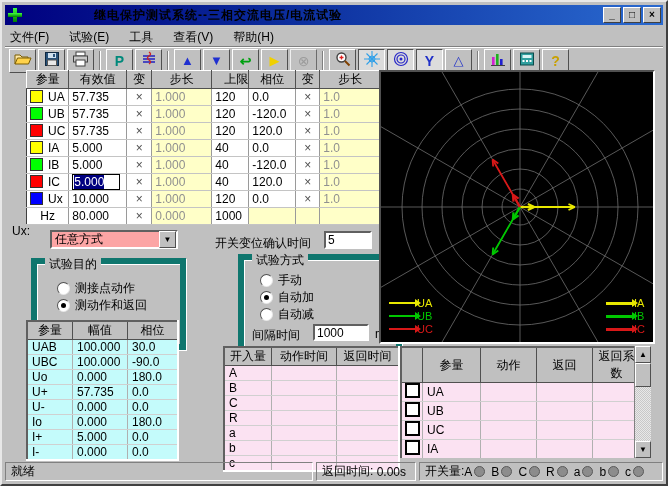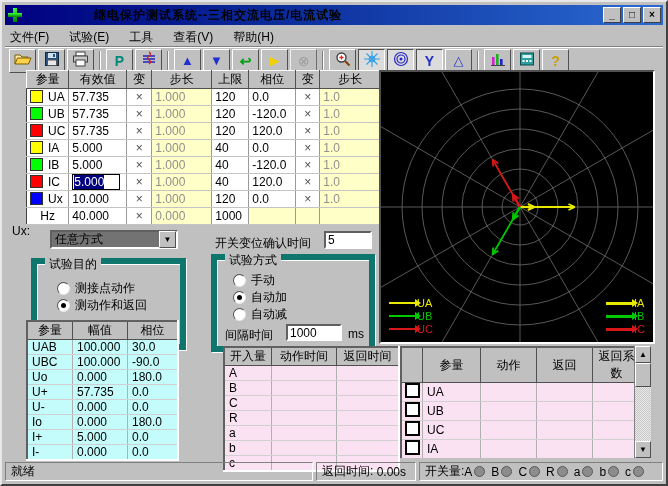--- a/index.html
+++ b/index.html
@@ -35,21 +35,21 @@
              height:17px;font-weight:normal;font-size:12px;padding:0;}
   .ptable td{height:16px;border-right:1px solid #9a9a9a;border-bottom:1px solid #c4c4c4;
              padding:0 3px;font-size:12px;white-space:nowrap;overflow:hidden;}
   .chip{display:inline-block;width:11px;height:11px;border:1px solid #303030;vertical-align:-2px;margin-right:5px;}
   .varcell{color:#505050;text-align:center;}
   .stepcell{background:#ffffc8;color:#909090;}
   .editbox{border:1px solid #000;background:#fff;padding:0 1px;display:inline-block;min-width:44px;}
   .selref{background:#000080;color:#fff;}
   
   .field-label{position:absolute;white-space:nowrap;}
-  .combo{position:absolute;left:48px;top:228px;width:128px;height:19px;background:#737373;
+  .combo{position:absolute;left:48px;top:228px;width:128px;height:19px;background:#fca5a5;
          border:2px solid;border-color:#606060 #fff #fff #606060;display:flex;align-items:center;box-sizing:border-box;}
   .combo-text{flex:1;padding-left:3px;}
   .combo-arrow{width:15px;height:100%;background:#c0c0c0;border:1px solid;border-color:#fff #505050 #505050 #fff;
                display:flex;align-items:center;justify-content:center;font-size:8px;}
   .tinput{position:absolute;background:#fff;border:2px solid;border-color:#606060 #fff #fff #606060;
           font:12px "Liberation Sans",sans-serif;padding:0 2px;box-sizing:border-box;}
   
   .gbox{position:absolute;border:6px solid #0f766e;box-shadow:1px 1px 0 #fff,inset 1px 1px 0 #fff;}
   .gbox-title{position:absolute;top:-8px;left:8px;background:#c0c0c0;padding:0 4px;}
   .radio-row{position:absolute;display:flex;align-items:center;gap:5px;}
@@ -204,21 +204,21 @@
       </div>
     </div>
 
   <table class="ptable">
     <thead>
         <tr id="param-head">
           <th style="width: 39px;">参量</th>
           <th style="width: 57px;">有效值</th>
           <th style="width: 24px;">变</th>
           <th style="width: 59px;">步长</th>
-          <th style="width: 36px;">上限</th>
+          <th style="width: 36px; text-align: right;">上限</th>
           <th style="width: 46px;">相位</th>
           <th style="width: 23px;">变</th>
           <th style="width: 60px;">步长</th>
         </tr>
       </thead>
     <tbody id="param-body">
         <tr>
           <td><span class="chip" style="background: rgb(255, 255, 0);"></span>UA</td>
           <td>57.735</td>
           <td class="varcell">×</td>
@@ -283,21 +283,21 @@
           <td>10.000</td>
           <td class="varcell">×</td>
           <td class="stepcell">1.000</td>
           <td>120</td>
           <td>0.0</td>
           <td class="varcell">×</td>
           <td class="stepcell">1.0</td>
         </tr>
         <tr>
           <td style="text-align: center;">Hz</td>
-          <td>40.000</td>
+          <td>80.000</td>
           <td class="varcell">×</td>
           <td class="stepcell">0.000</td>
           <td>1000</td>
           <td class="stepcell"></td>
           <td class="stepcell"></td>
           <td class="stepcell"></td>
         </tr>
       </tbody>
   </table>
 
@@ -318,21 +318,21 @@
           <span class="radio"></span>
           <span>测接点动作</span>
         </div>
         <div class="radio-row" style="left: 20px; top: 33px;">
           <span class="radio checked"></span>
           <span>测动作和返回</span>
         </div>
       </div>
   </div>
 
-  <div class="gbox" style="left:209px;top:252px;width:152px;height:86px;">
+  <div class="gbox" style="left:236px;top:252px;width:152px;height:86px;">
     <span class="gbox-title">试验方式</span>
     <div id="mode-radios">
         <div class="radio-row" style="left: 16px; top: 12px;">
           <span class="radio"></span>
           <span>手动</span>
         </div>
         <div class="radio-row" style="left: 16px; top: 29px;">
           <span class="radio checked"></span>
           <span>自动加</span>
         </div>

